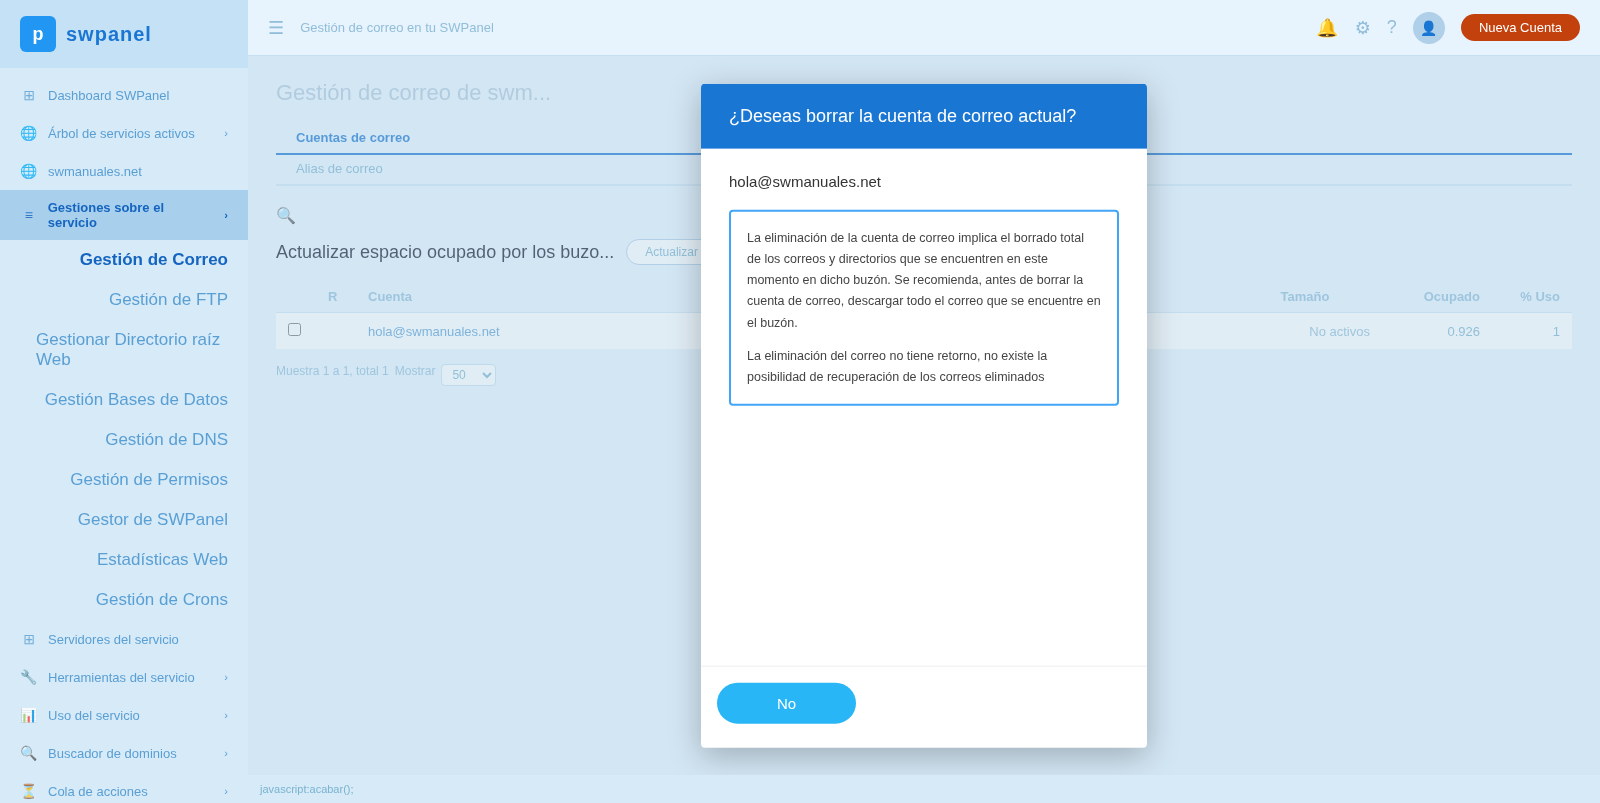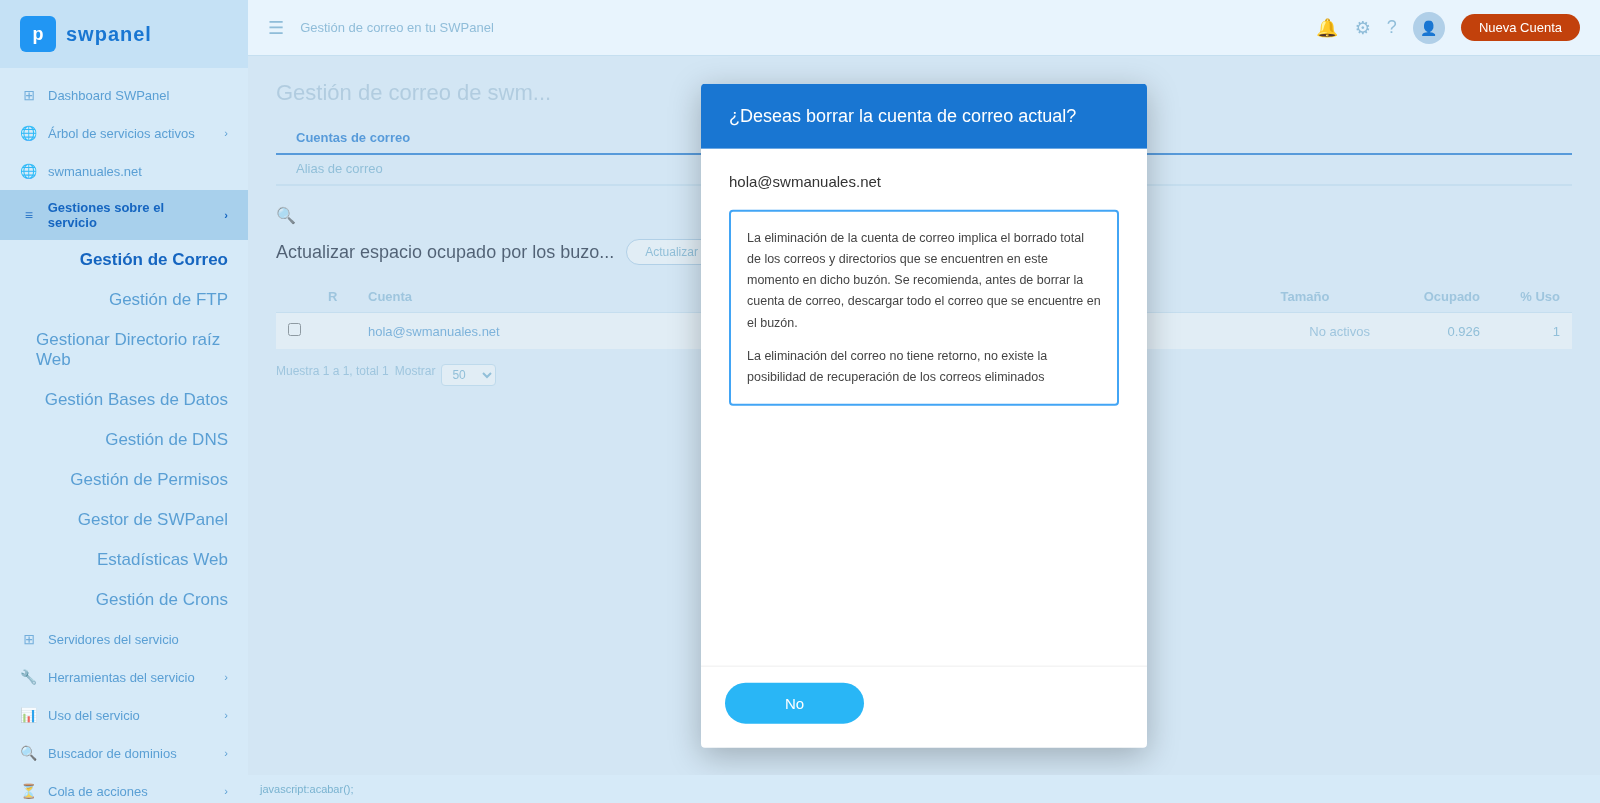--- a/index.html
+++ b/index.html
@@ -300,21 +300,21 @@
       font-size: 12.5px;
       color: #444;
       line-height: 1.7;
       margin-bottom: 16px;
     }
     .modal-warning p + p { margin-top: 12px; }
     .modal-spacer { height: 220px; }
     .modal-footer {
       display: flex;
       justify-content: space-between;
-      padding: 16px 24px 24px;
+      padding: 16px 16px 24px;
       border-top: 1px solid #eee;
     }
     .btn-no {
       background: #29b6f6;
       color: white;
       border: none;
       border-radius: 24px;
       padding: 12px 60px;
       font-size: 15px;
       cursor: pointer;

